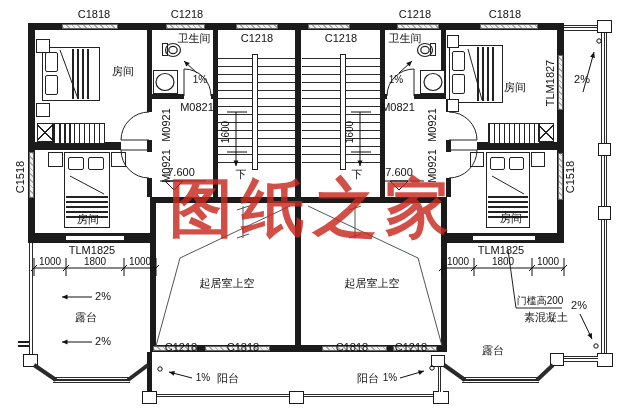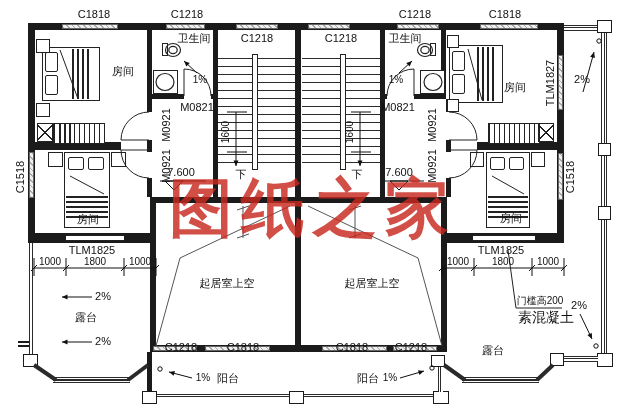--- a/index.html
+++ b/index.html
@@ -17,21 +17,21 @@
   .furn{position:absolute;border:1.4px solid #222;background:#fff;box-sizing:border-box;}
   .pillow{position:absolute;border:1.2px solid #222;border-radius:2px;background:#fff;box-sizing:border-box;}
   .nstand{position:absolute;border:1.3px solid #222;background:#fff;box-sizing:border-box;}
   .stripesV{position:absolute;background:repeating-linear-gradient(to right,#222 0 1.5px,#fff 1.5px 5px);}
   .stripesH{position:absolute;background:repeating-linear-gradient(to bottom,#222 0 1.5px,#fff 1.5px 5px);}
   .xbox{position:absolute;border:1.3px solid #222;box-sizing:border-box;
         background:linear-gradient(45deg,transparent calc(50% - .7px),#222 calc(50% - .7px) calc(50% + .7px),transparent calc(50% + .7px)),
                    linear-gradient(135deg,transparent calc(50% - .7px),#222 calc(50% - .7px) calc(50% + .7px),transparent calc(50% + .7px));}
   .lbl{position:absolute;white-space:nowrap;font-size:11px;line-height:1;transform:translate(-50%,-50%);}
   .lbl.v{transform:translate(-50%,-50%) rotate(-90deg);}
-  .lbl.s10{font-size:10px;} .lbl.s8{font-size:14px;}
+  .lbl.s10{font-size:10px;} .lbl.s8{font-size:11px;}
   .ov{position:absolute;left:0;top:0;pointer-events:none;}
   .wm{position:absolute;left:313px;top:208px;transform:translate(-50%,-50%);
       font-family:"DejaVu Serif","Liberation Serif",serif;font-weight:bold;
       font-size:64px;letter-spacing:8px;color:#c8291f;opacity:.82;z-index:50;}
 </style>
 </head>
 <body>
 
 <div class="plan">
 

